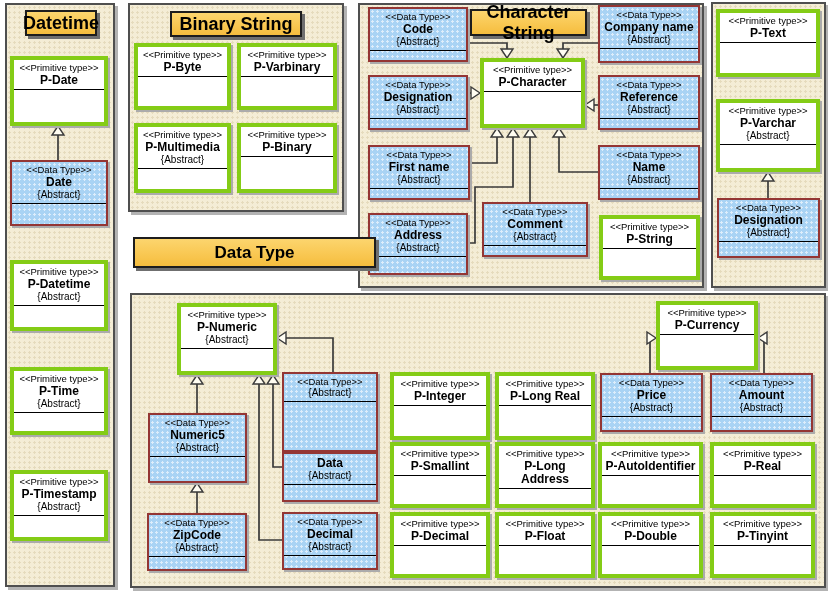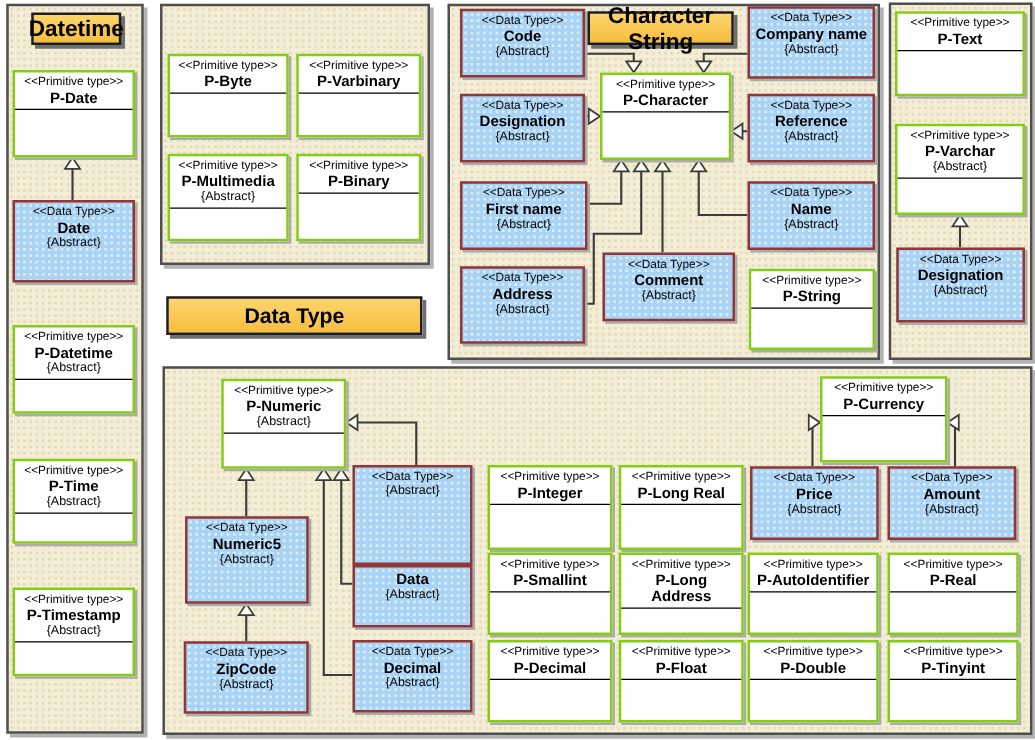--- a/index.html
+++ b/index.html
@@ -12,25 +12,25 @@
          border:2px solid #4f4f4f;box-shadow:3px 3px 0 #b3b3b3;box-sizing:border-box;}
   
   .titlebox{position:absolute;display:flex;align-items:center;justify-content:center;
             background:linear-gradient(180deg,#fcd56e 0%,#f9c853 55%,#f5bd3e 100%);
             border:2px solid #1d1d1d;box-shadow:3px 3px 0 #6f6f6f;box-sizing:border-box;
             font-weight:bold;font-size:18px;color:#000;text-align:center;}
   .titlebox.big{font-size:17px;}
   
   .cbox{position:absolute;display:flex;flex-direction:column;box-sizing:border-box;
         text-align:center;color:#000;}
-  .cbox.white{background:#ffffff;border:2px solid #84cc16;box-shadow:2px 2px 0 #ababab;}
+  .cbox.white{background:#ffffff;border:4px solid #84cc16;box-shadow:2px 2px 0 #ababab;}
   .cbox.blue{background-color:#a9d3f4;
              background-image:radial-gradient(rgba(255,255,255,.6) 1px,transparent 1.3px);
              background-size:5px 5px;
-             border:2px solid #943634;box-shadow:2px 2px 0 #ababab;align-items:center;}
+             border:2px solid #943634;box-shadow:2px 2px 0 #ababab;}
   .cbox .hdr{padding:2px 1px 2px 1px;}
   .cbox .st{font-size:9.5px;line-height:11px;}
   .cbox .st:empty{display:none;}
   .cbox .nm{font-size:12px;font-weight:bold;line-height:13px;padding:1px 2px 0 2px;}
   .cbox .ab{font-size:10px;line-height:12px;}
   .cbox .ab:empty{display:none;}
   .cbox .body{flex:1;border-top:1.5px solid #000;}
   
   #edges{position:absolute;left:0;top:0;pointer-events:none;}
   .node-layer,.title-layer{position:absolute;left:0;top:0;width:100%;height:100%;}
@@ -408,20 +408,23 @@
       <div class="nm">P-Tinyint</div>
 
     </div>
     <div class="body"></div>
   </div>
     </div>
   <div class="title-layer">
       <div class="titlebox" style="left: 25px; top: 10px; width: 72px; height: 26px;">
     <span>Datetime</span>
   </div>
+      <div class="titlebox" style="left: 170px; top: 11px; width: 132px; height: 26px;">
+    <span>Binary String</span>
+  </div>
       <div class="titlebox" style="left: 470px; top: 9px; width: 117px; height: 27px;">
     <span>Character String</span>
   </div>
-      <div class="titlebox big" style="left: 133px; top: 237px; width: 205px; height: 31px;">
+      <div class="titlebox big" style="left: 133px; top: 237px; width: 243px; height: 31px;">
     <span>Data Type</span>
   </div>
     </div>
 </div>
 
 </body></html>

